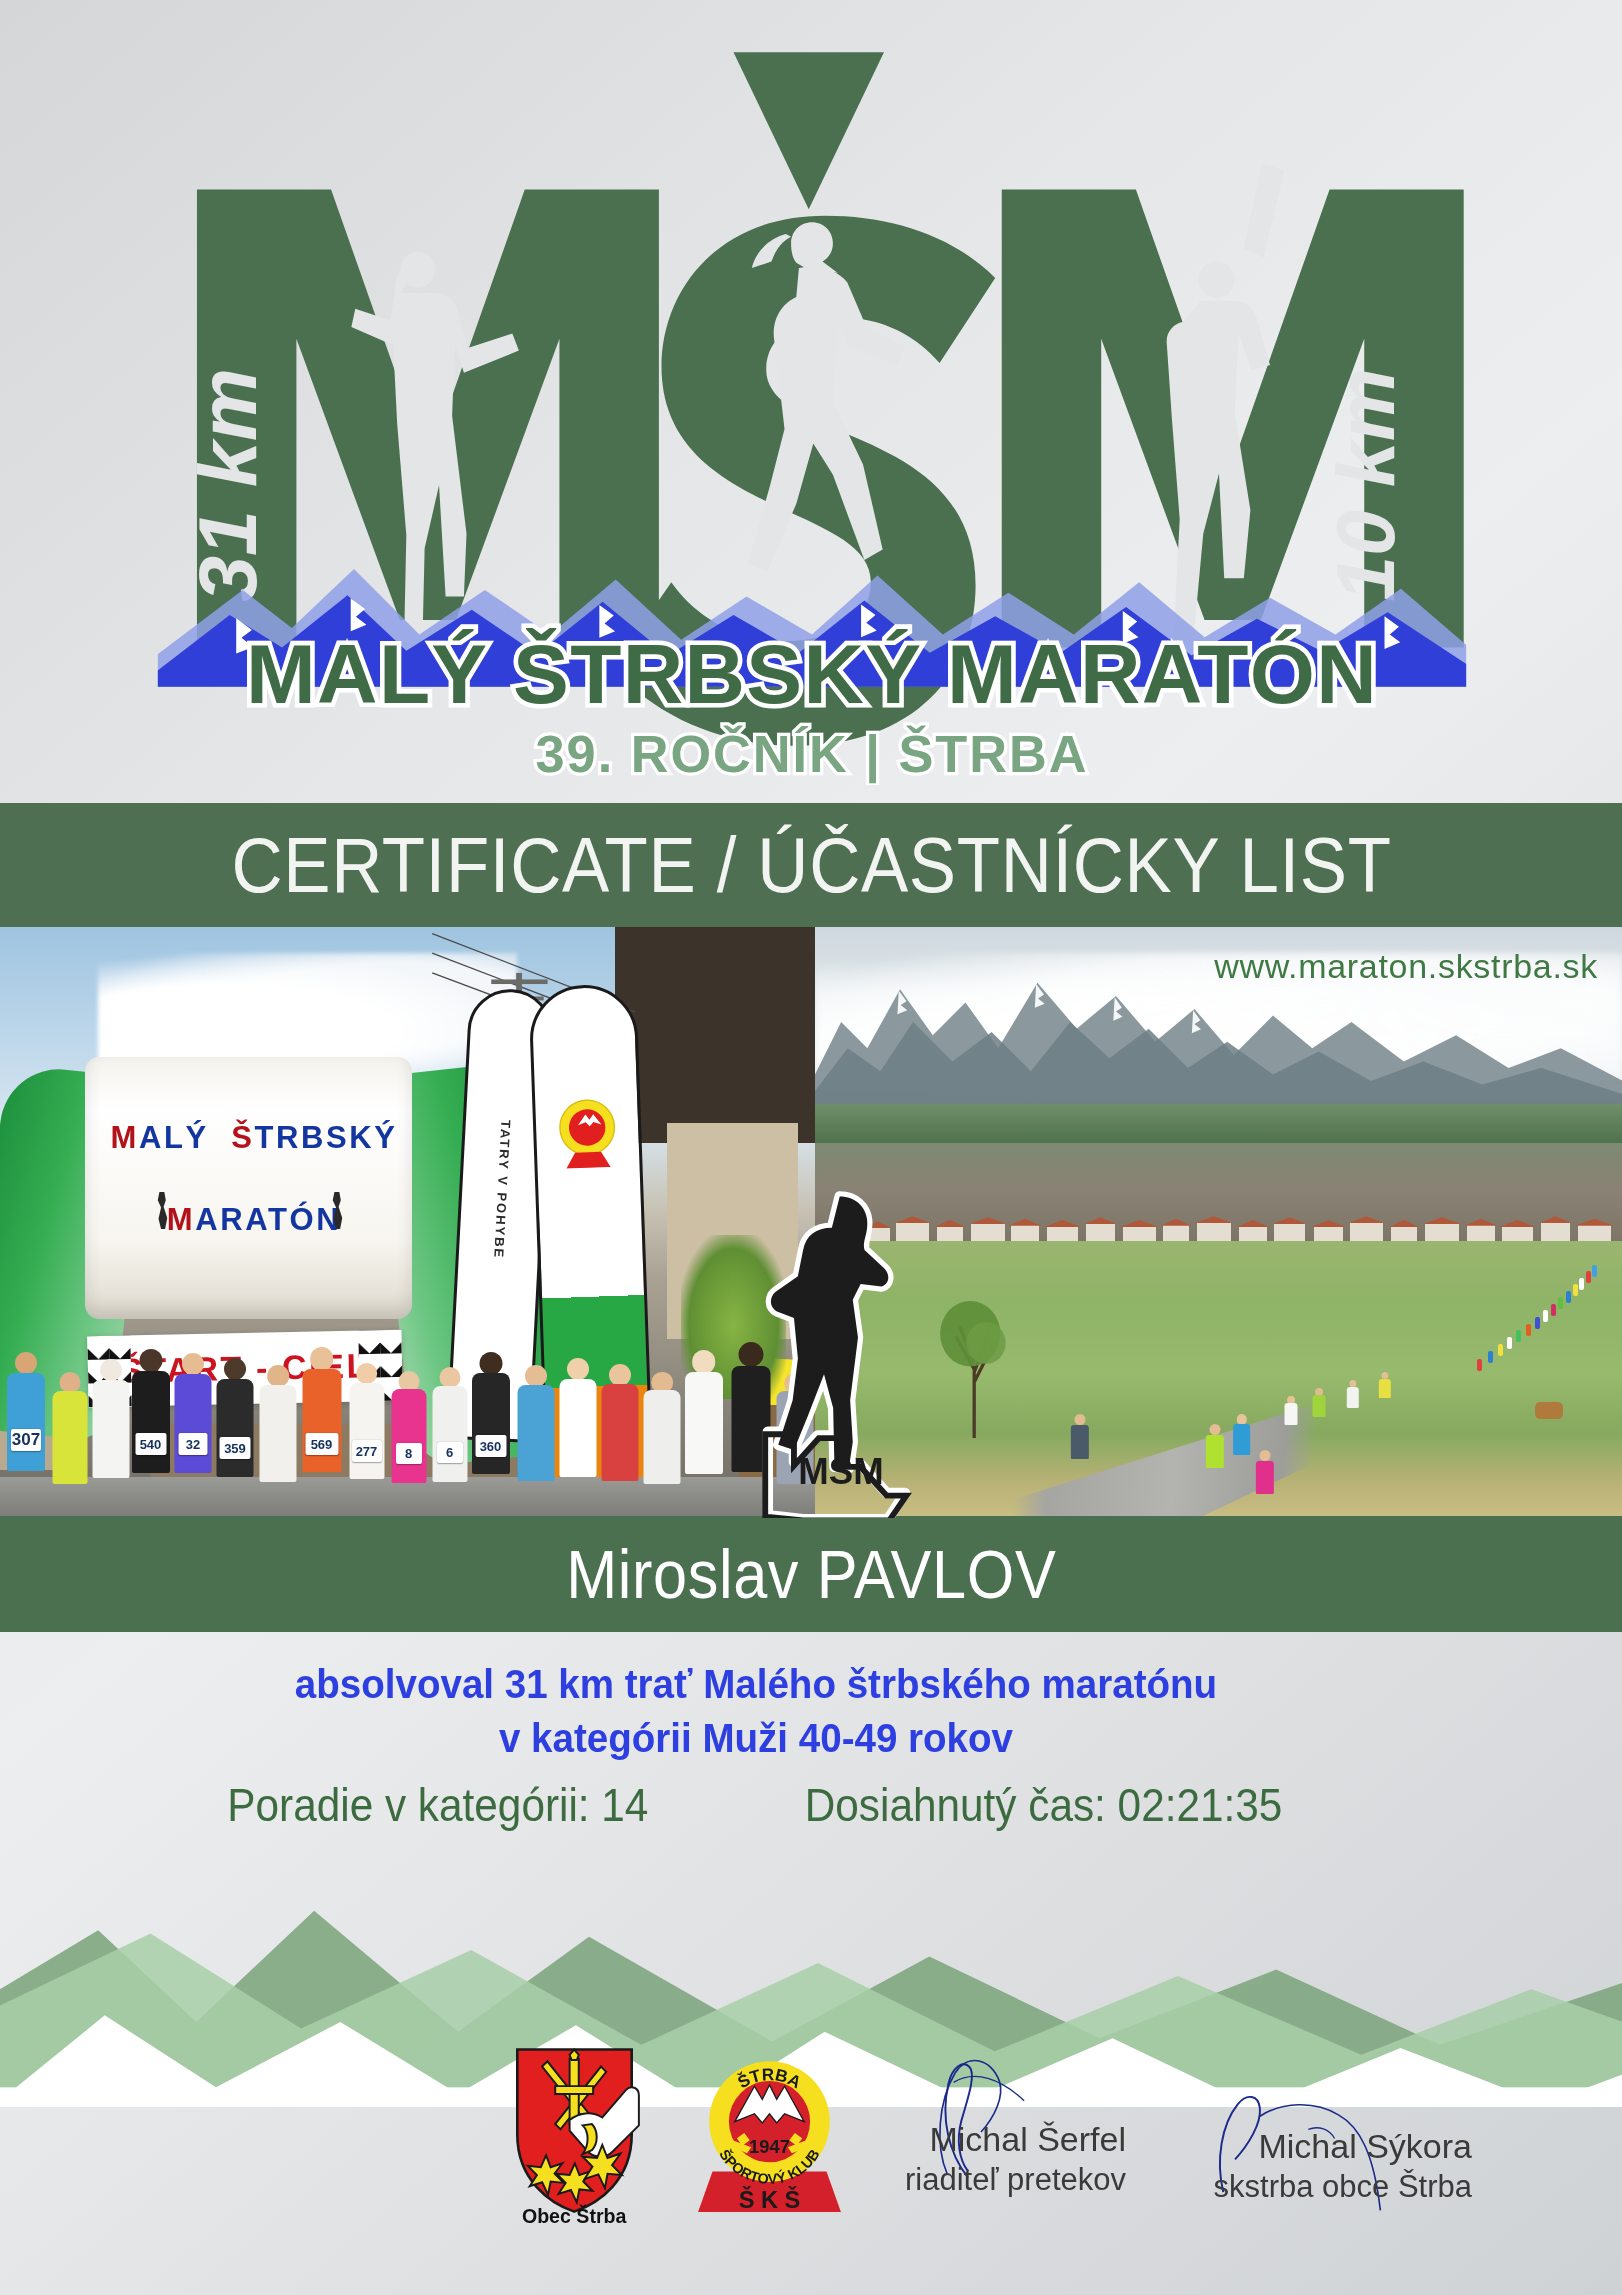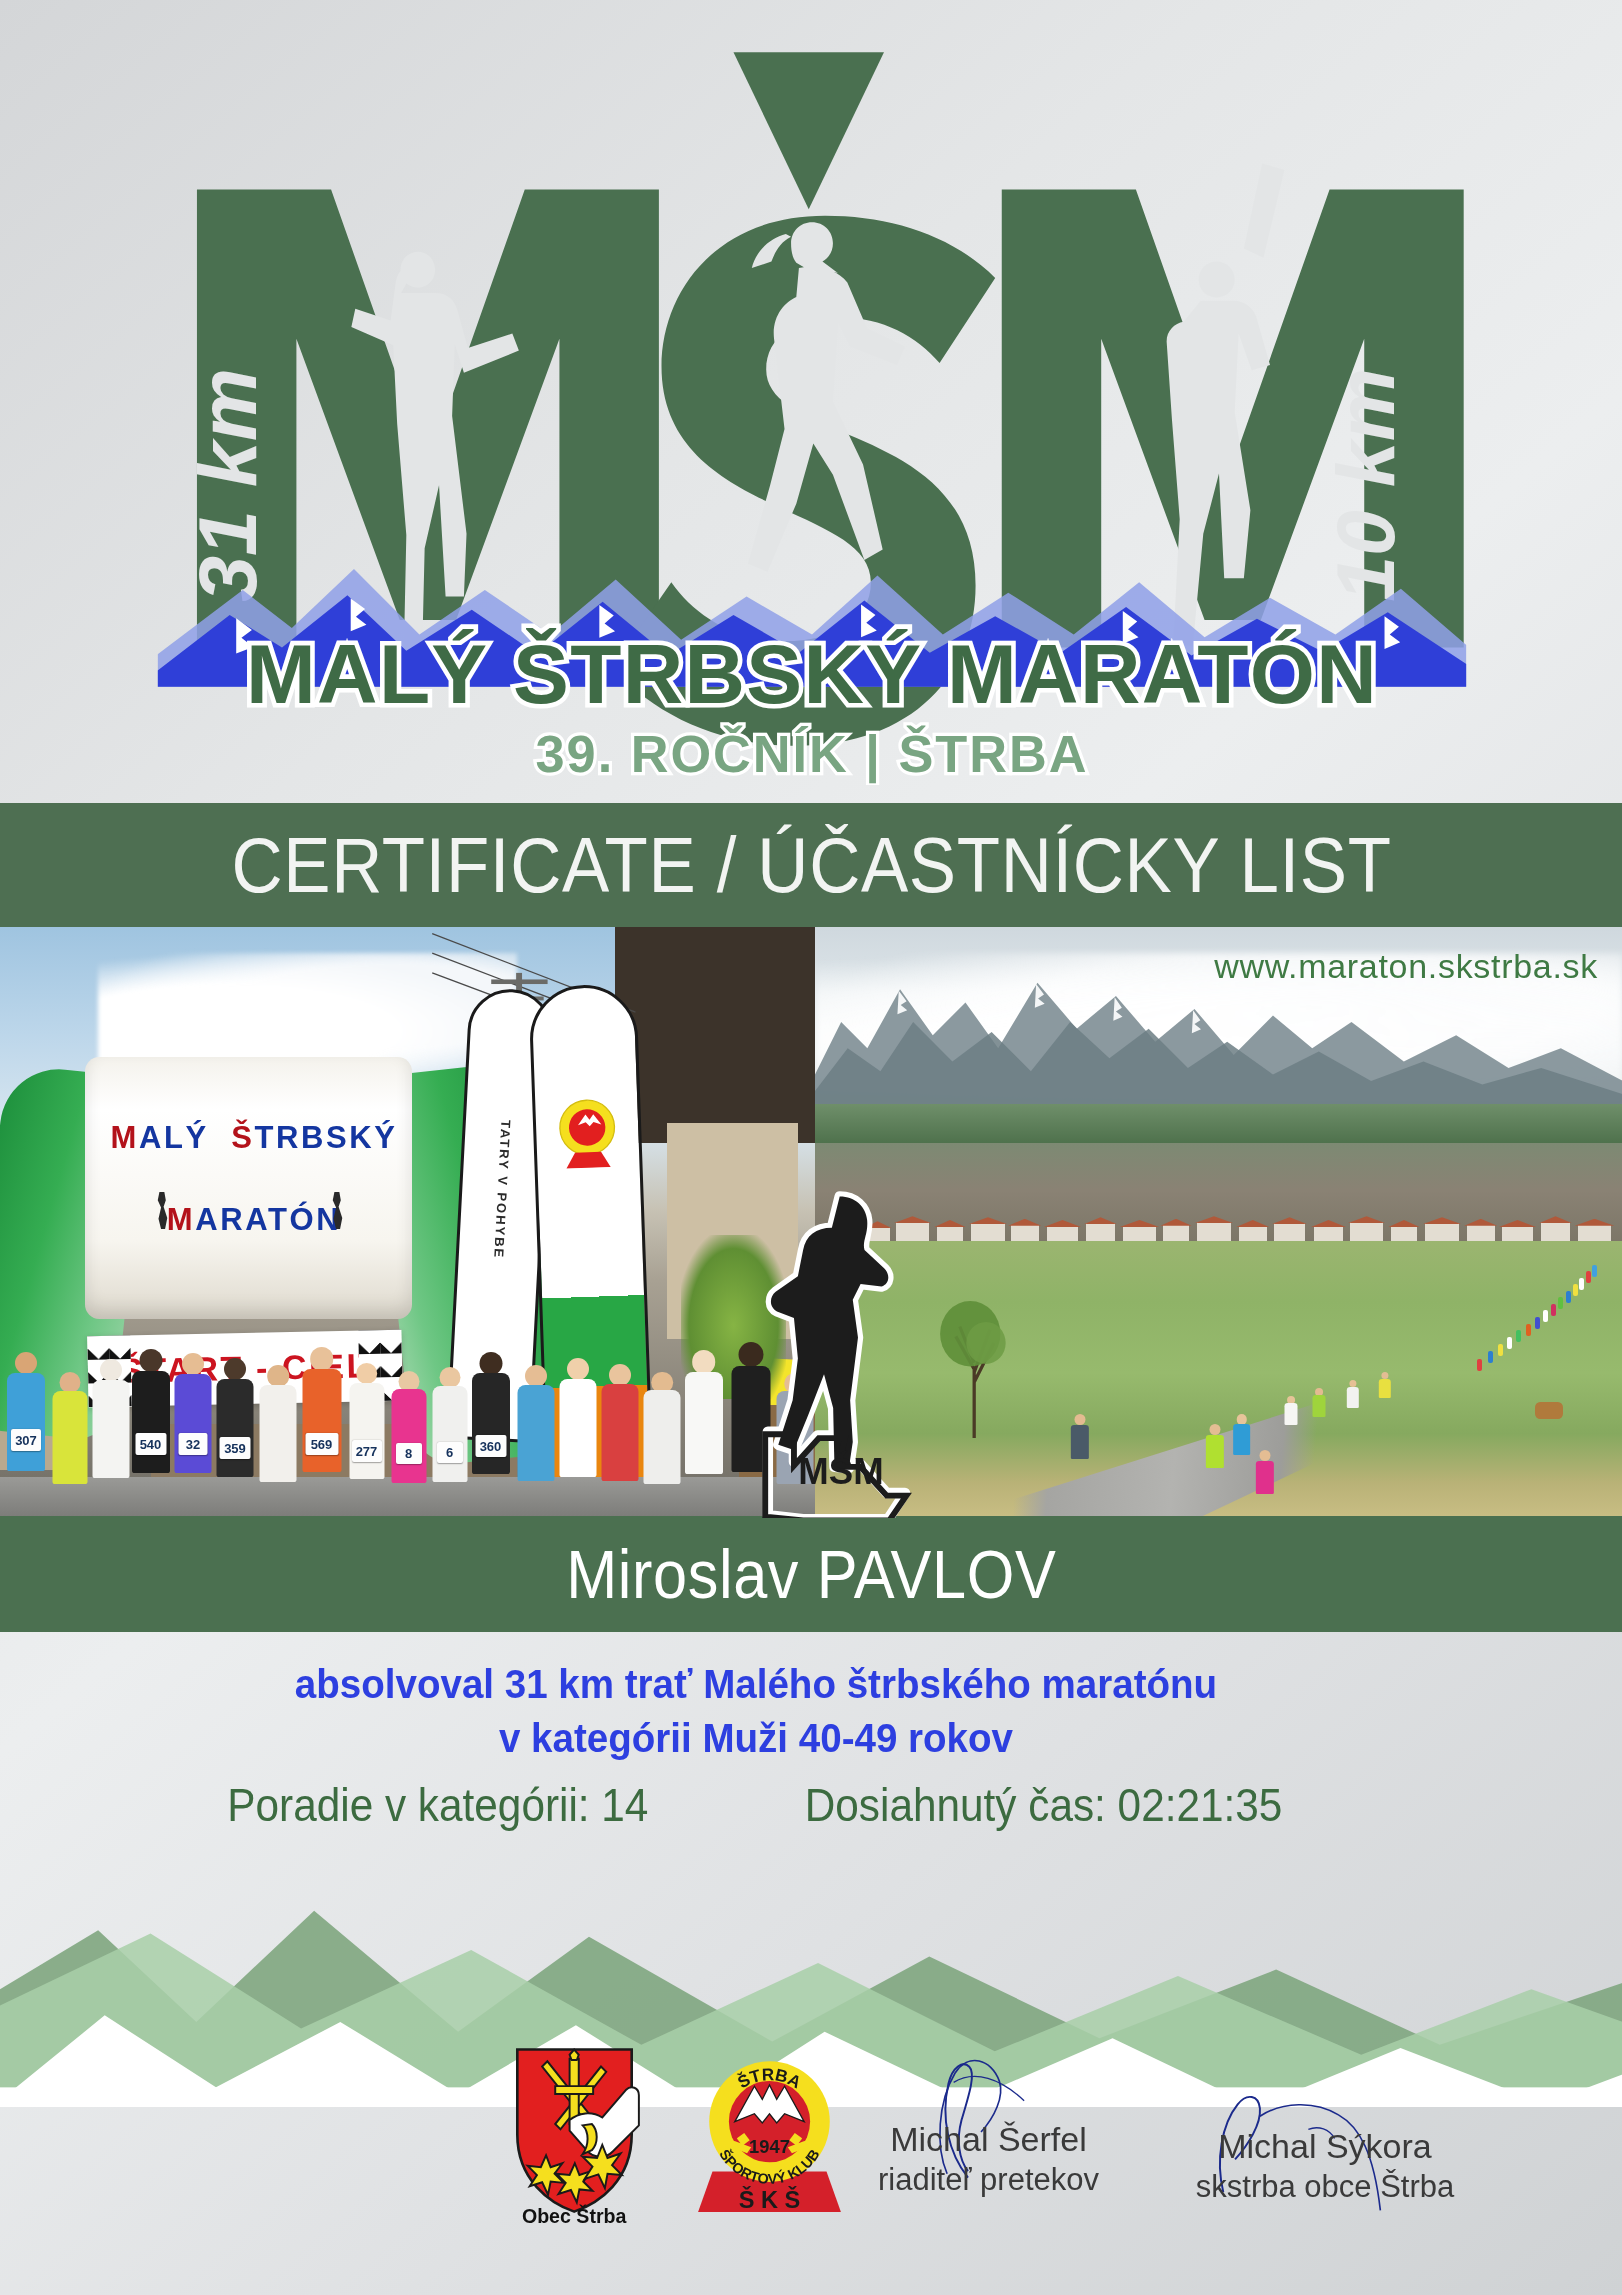--- a/index.html
+++ b/index.html
@@ -227,21 +227,21 @@
     position:absolute; left:0; top:2061px; width:1623px; height:234px;
     background:transparent;
   }
   #date-text {
     position:absolute; left:69px; top:71px;
     color:#3a3a3a; font-size:37px; white-space:nowrap;
   }
   #crest-strba { position:absolute; left:504px; top:2043px; width:141px; height:183px; }
   #crest-sks   { position:absolute; left:694px; top:2043px; width:151px; height:190px; }
 
-  .sigblock { position:absolute; text-align:center; }
+  .sigblock { position:absolute; text-align:right; }
   #sig-1 { left:851px; top:2120px; width:275px; }
   #sig-2 { left:1178px; top:2127px; width:294px; }
   .sigblock .nm { color:#3a3a3a; font-size:34px; white-space:nowrap; }
   .sigblock .ro { color:#3a3a3a; font-size:31px; white-space:nowrap; margin-top:2.6px; }
   .sigmark { position:absolute; }
   #sigmark-1 { left:870px; top:2055px; width:196px; height:124px; }
   #sigmark-2 { left:1184px; top:2061px; width:216px; height:151px; }
 </style>
 </head>
 <body>
@@ -367,21 +367,21 @@
       <div style="position:absolute;left:681px;top:308px;width:105px;height:164px;
                   background:radial-gradient(ellipse at 50% 55%,#86b444 0%,#5f8f33 60%,rgba(95,143,51,0) 78%);"></div>
 
       <div id="road-left"></div>
 
       <div id="crowd">
 
         <div class="runner" style="left:6.5px;width:39px;height:164px;">
           <div class="head" style="top:0;width:22px;height:22px;background:#d9a575;"></div>
           <div class="body" style="top:21px;width:38px;height:98px;background:#3fa0d8;"></div>
-          <div class="bib" style="top:77px;width:30px;height:22px;font-size:13px;">307</div>
+          <div class="bib" style="top:77px;width:30px;height:22px;font-size:17px;">307</div>
         </div>
         <div class="runner" style="left:51px;width:37px;height:151px;">
           <div class="head" style="top:6.5px;width:21px;height:21px;background:#e0b189;"></div>
           <div class="body" style="top:26px;width:35px;height:93px;background:#d9e43a;"></div>
         </div>
         <div class="runner" style="left:92px;width:38px;height:160px;">
           <div class="head" style="top:2.6px;width:22px;height:22px;background:#efe9e0;"></div>
           <div class="body" style="top:23.6px;width:37px;height:98px;background:#f4f4f2;"></div>
         </div>
         <div class="runner" style="left:131px;width:39px;height:167px;">

